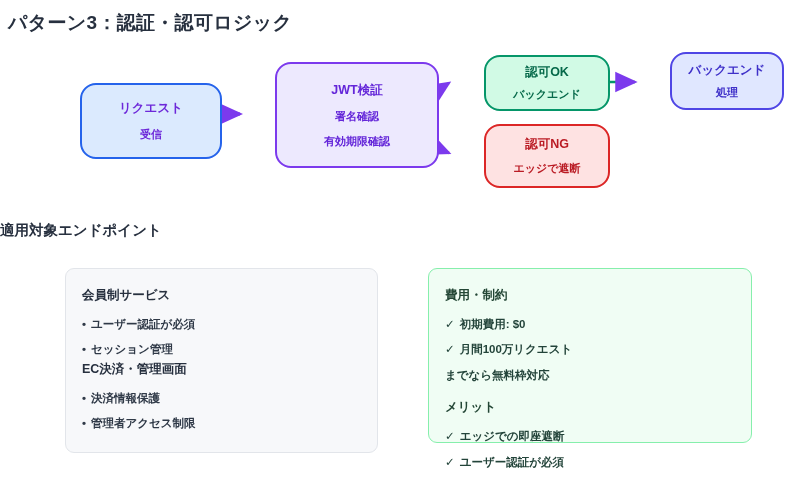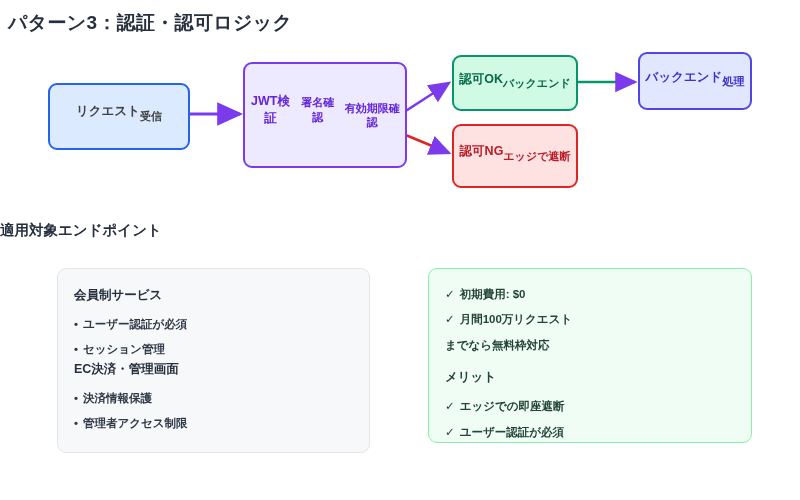--- a/index.html
+++ b/index.html
@@ -41,45 +41,47 @@
     position: absolute;
     left: 0;
     top: 0;
     width: 800px;
     height: 210px;
   }
 
   .node {
     position: absolute;
     box-sizing: border-box;
-    border-radius: 9px;
+    border-radius: 16px;
     border-width: 2px;
     border-style: solid;
     display: flex;
+    flex-direction: column;
     align-items: center;
     justify-content: center;
     text-align: center;
     z-index: 2;
+    margin-left: 32px;
   }
   .node .n-title {
     font-size: 12.5px;
     font-weight: bold;
     line-height: 1.3;
   }
   .node .n-sub {
     font-size: 11px;
     font-weight: bold;
     line-height: 1.3;
   }
 
   #node-request {
-    left: 48px; top: 83px; width: 142px; height: 67px;
+    left: 48px; top: 83px; width: 142px; height: 76px;
     background: #dbeafe;
     border-color: #2563eb;
-    color: #404040;
+    color: #6d28d9;
   }
   #node-request .n-title { margin-bottom: 11px; }
 
   #node-jwt {
     left: 243px; top: 62px; width: 164px; height: 106px;
     background: #ede9fe;
     border-color: #7c3aed;
     color: #6426d9;
   }
   #node-jwt .n-title { margin-bottom: 11px; }
@@ -125,21 +127,21 @@
   
   .panel {
     position: absolute;
     box-sizing: border-box;
     border-radius: 9px;
     border-width: 1.5px;
     border-style: solid;
     padding: 18px 16px 14px 16px;
   }
   #panel-endpoints {
-    left: 57px; top: 268px; width: 313px; height: 185px;
+    left: 65px; top: 268px; width: 313px; height: 185px;
     background: #f7f8fa;
     border-color: #e2e5ea;
   }
   #panel-cost {
     left: 428px; top: 268px; width: 324px; height: 175px;
     background: #f0fdf4;
     border-color: #86efac;
   }
 
   .grp-title {
@@ -255,20 +257,21 @@
       </div>
       <div class="li">
         <span class="mark">•</span>
         <span>管理者アクセス制限</span>
       </div>
     </div>
   </div>
 
 <div class="panel" id="panel-cost">
     <div class="grp">
+      <div class="grp-title">費用・制約</div>
       <div class="li">
         <span class="mark">✓</span>
         <span>初期費用: $0</span>
       </div>
       <div class="li">
         <span class="mark">✓</span>
         <span>月間100万リクエスト</span>
       </div>
       <div class="li nomark">
         <span>までなら無料枠対応</span>

